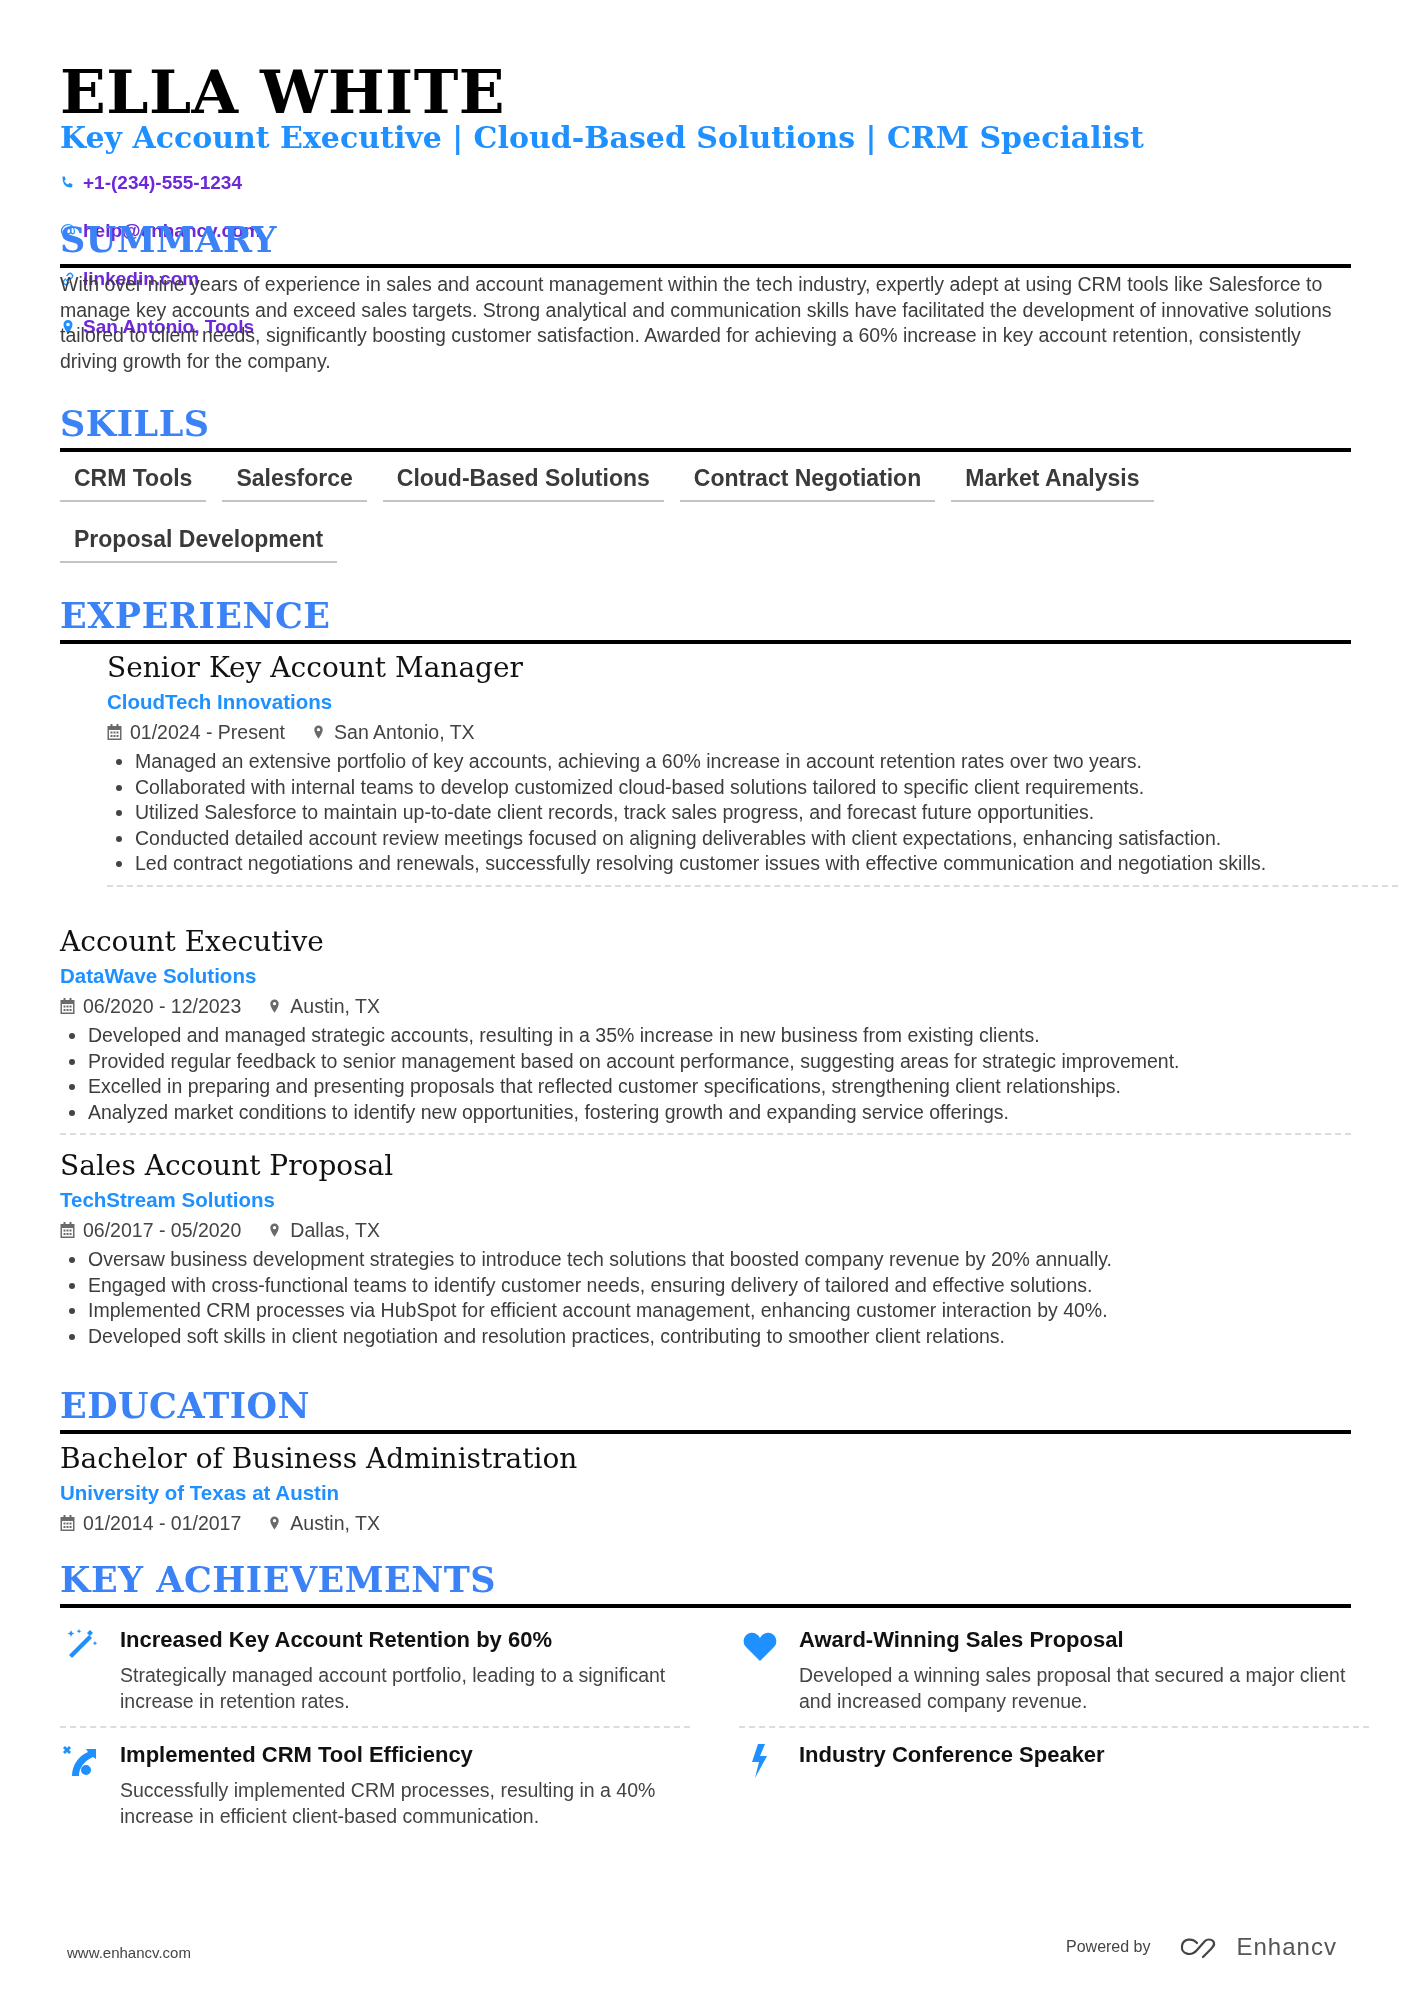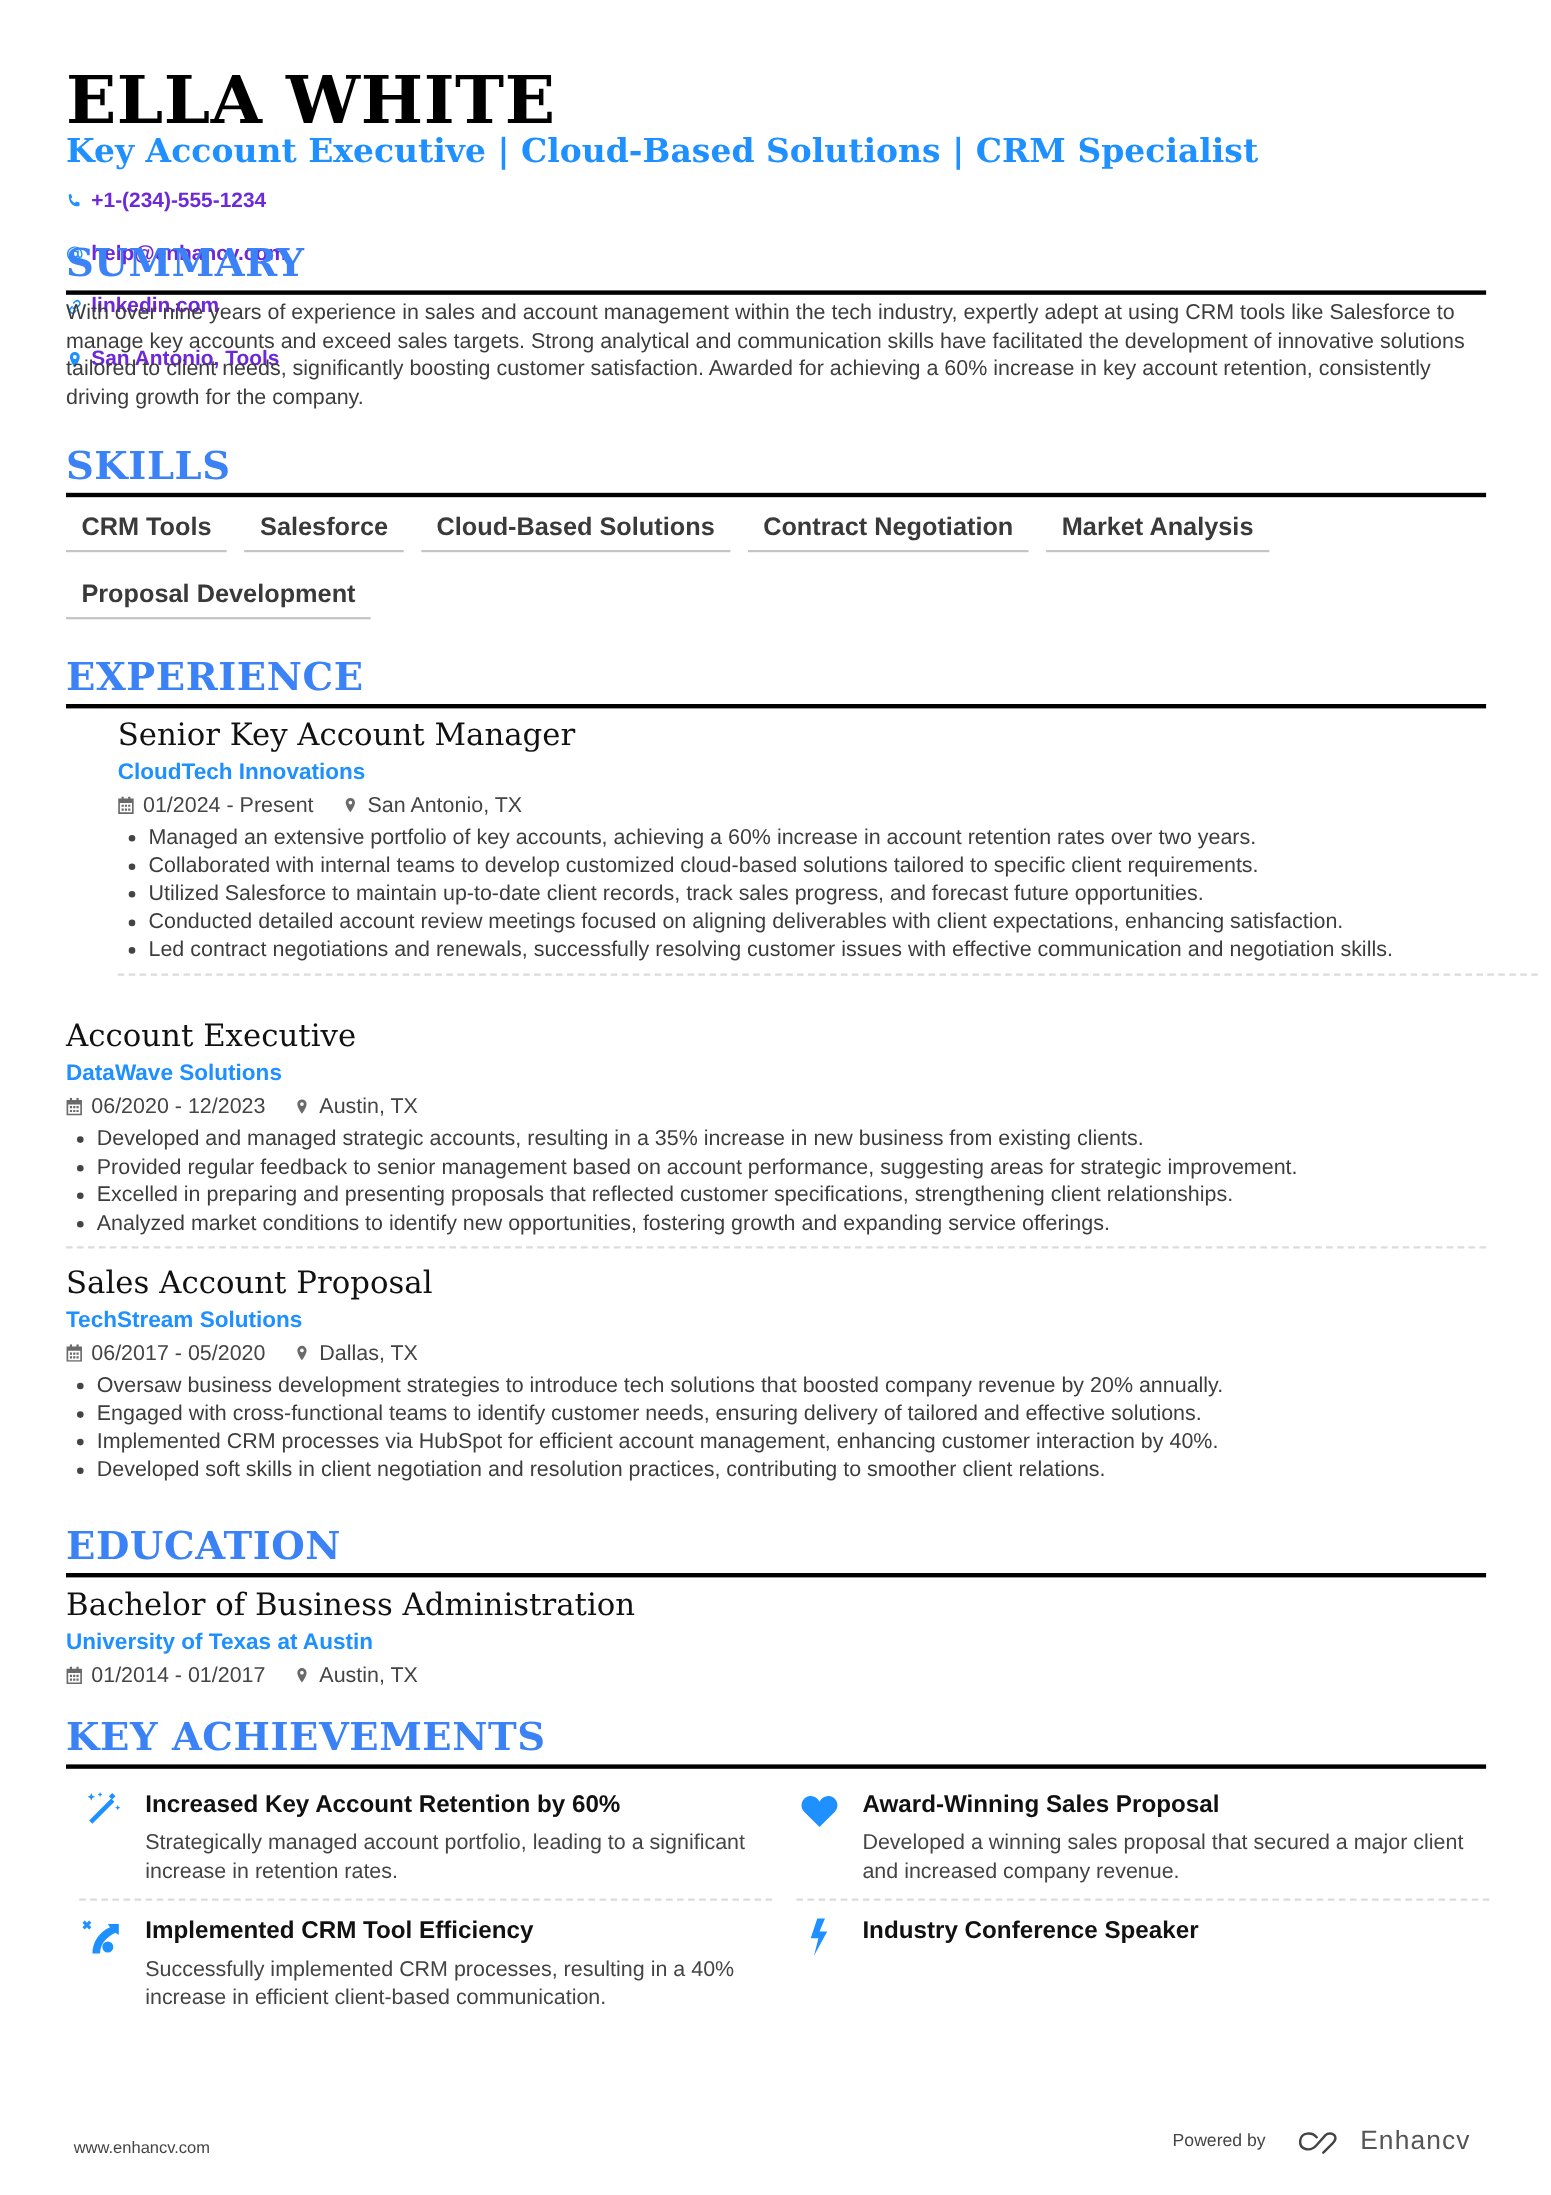--- a/index.html
+++ b/index.html
@@ -32,22 +32,22 @@
   .entry .role { font-size: 28px; color: #111; line-height: 36px; }
   .entry .org { font-size: 20.5px; font-weight: 700; color: #1e90ff; line-height: 30px; margin-top: 1px; }
   .entry .meta { display: flex; gap: 26px; font-size: 19.5px; color: #444; line-height: 30px; }
   .entry .meta span.item { display: flex; align-items: center; gap: 8px; }
   .entry .meta svg { width: 15px; height: 16px; fill: #6a6a6a; }
   .entry ul { margin: 2px 0 0 0; padding: 0 0 0 28px; }
   .entry li { font-size: 19.5px; line-height: 25.6px; color: #3d3d3d; }
   .entry li::marker { color: #444; }
   .entry.sep { border-bottom: 2px dashed #dcdcdc; padding-bottom: 8px; }
 
-  .ach-grid { position: absolute; top: 1613px; left: 12px; width: 1291px; display: grid;
-              grid-template-columns: 630px 630px; column-gap: 22px; }
+  .ach-grid { position: absolute; top: 1613px; left: 0; width: 1291px; display: grid;
+              grid-template-columns: 630px 630px; column-gap: 49px; }
   .ach { position: relative; padding: 12px 0 12px 60px; min-height: 84px; }
   .ach.first { border-bottom: 2px dashed #dcdcdc; }
   .ach .icon { position: absolute; left: 2px; top: 14px; width: 38px; height: 38px; }
   .ach .icon svg { width: 38px; height: 38px; fill: #1e90ff; }
   .ach .t { font-size: 22px; font-weight: 700; color: #111; line-height: 30px; }
   .ach .d { font-size: 19.5px; color: #444; line-height: 25.6px; margin-top: 8px; }
 
   .footer-left { position: absolute; left: 67px; top: 1944px; font-size: 15px; color: #444; }
   .footer-right { position: absolute; left: 1066px; top: 1933px; display: flex; align-items: center; gap: 28px; }
   .powered { font-size: 16px; color: #444; }

